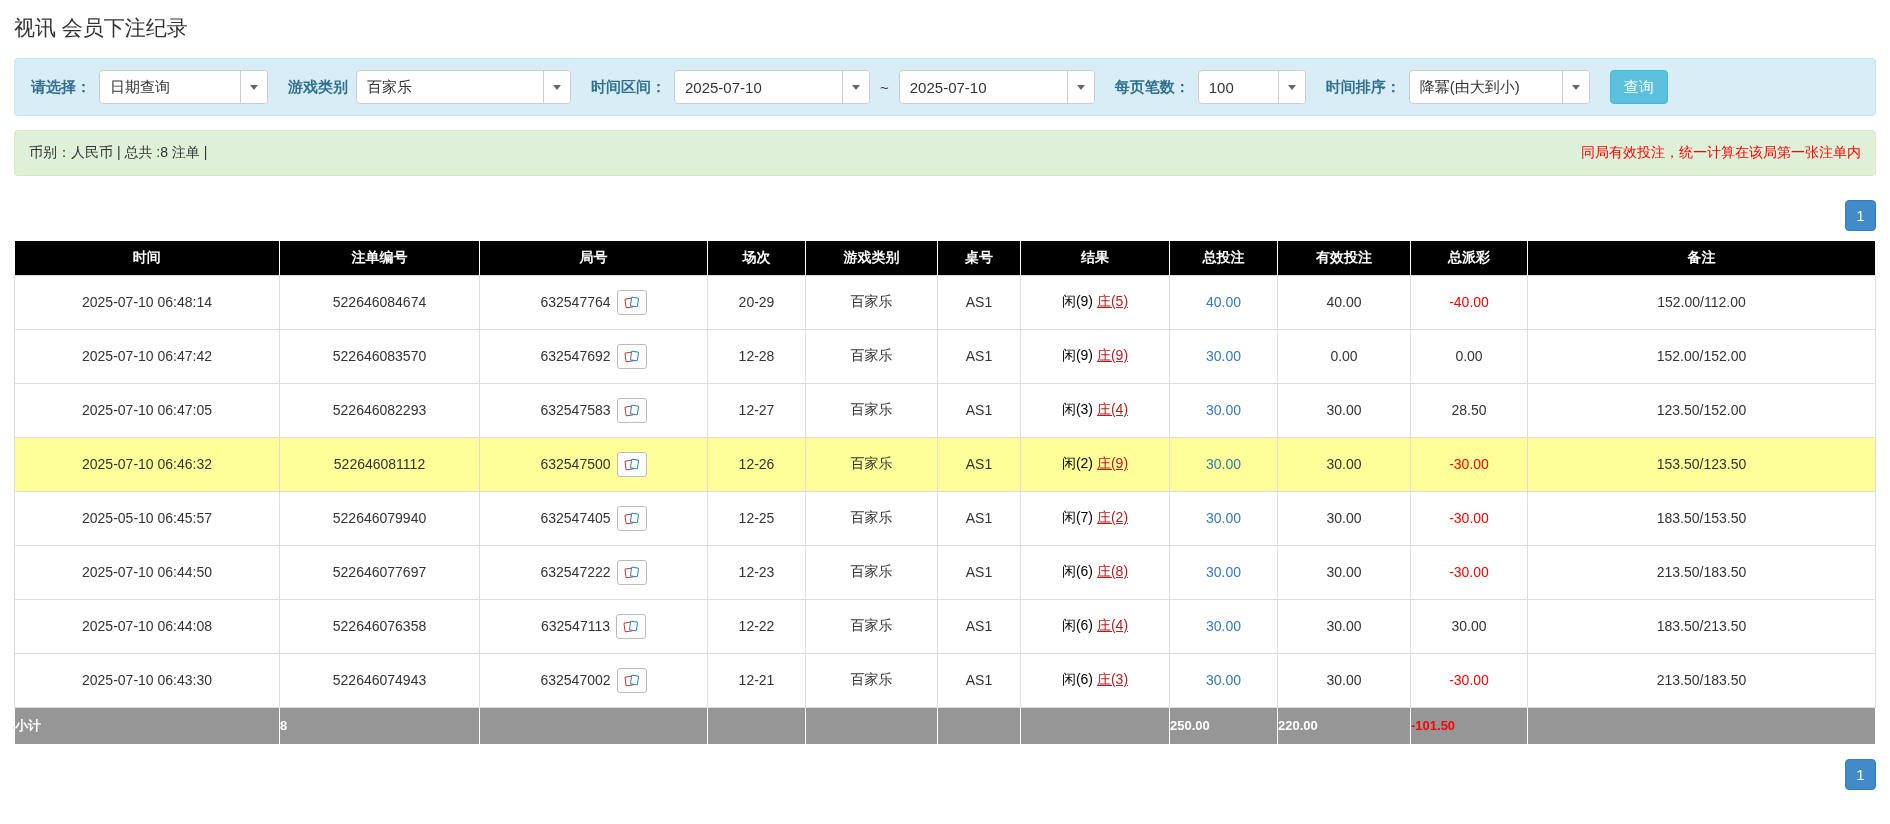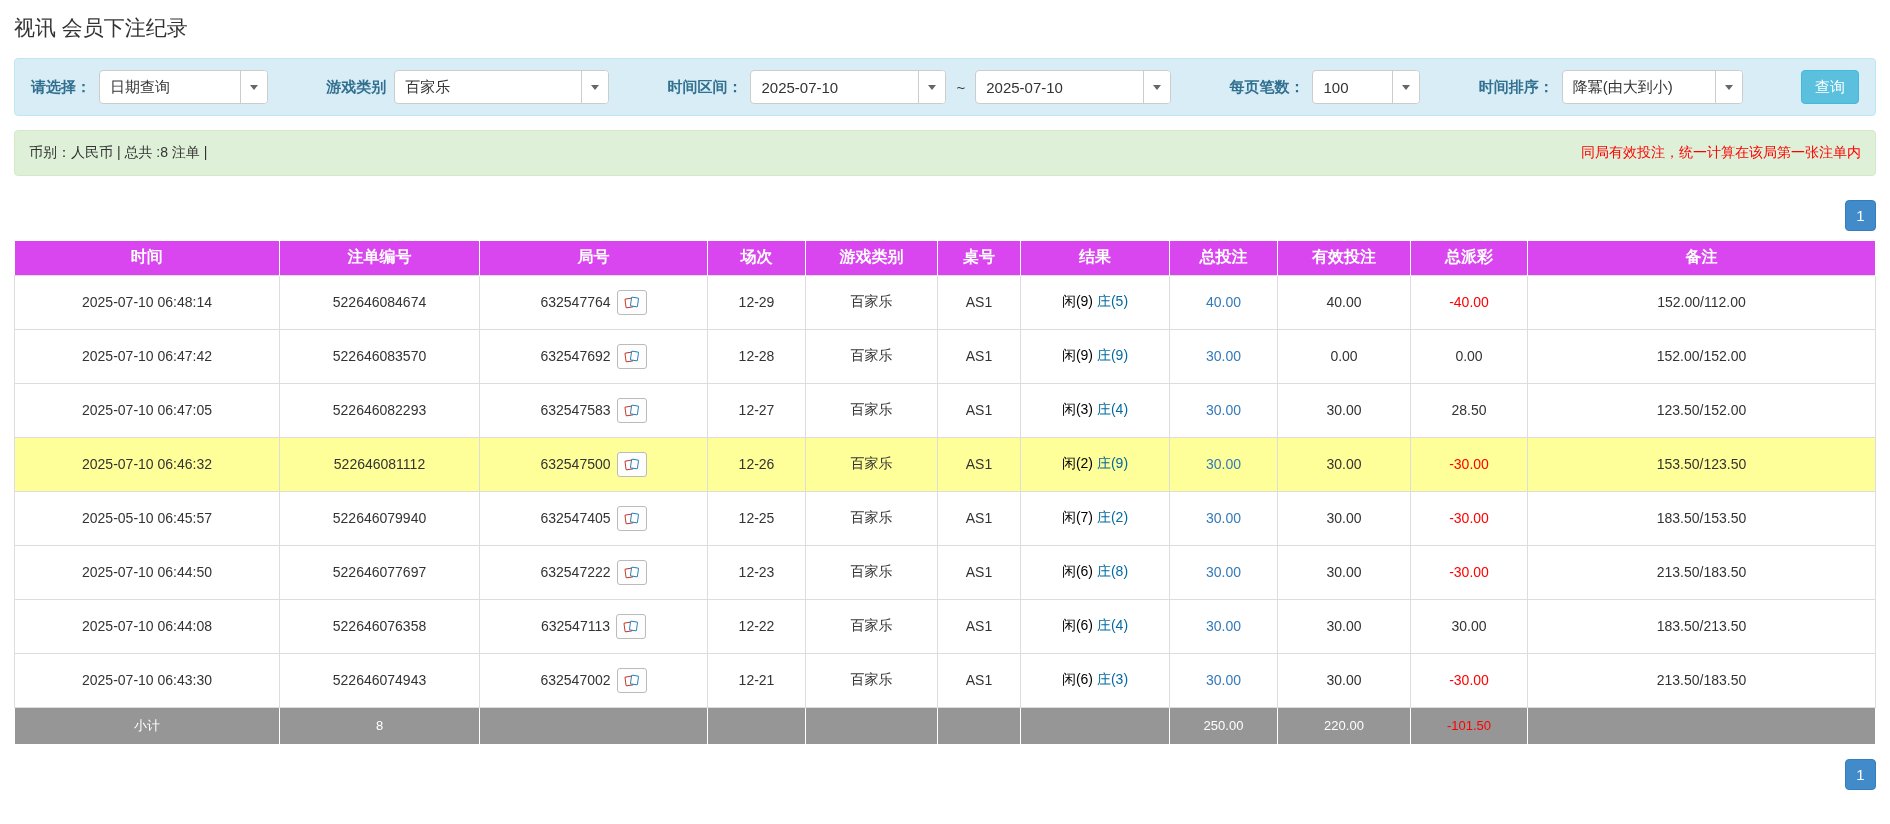--- a/index.html
+++ b/index.html
@@ -9,21 +9,21 @@
     background: #fff;
     color: #333;
     font-family: "Liberation Sans", "DejaVu Sans", sans-serif;
   }
   .page { padding: 8px 14px 0; }
   .page-title { font-size: 21px; color: #333; font-weight: 400; margin: 6px 0 16px; }
 
   
   .filter-bar {
     background: #d9edf7; border: 1px solid #bce8f1; border-radius: 4px;
-    height: 58px; display: flex; align-items: center; padding: 0 16px; gap: 8px; justify-content: space-between;
+    height: 58px; display: flex; align-items: center; padding: 0 16px; gap: 8px;
   }
   .filter-group { display: flex; align-items: center; gap: 8px; margin-right: 12px; }
   .filter-label { color: #31708f; font-weight: bold; font-size: 15px; white-space: nowrap; }
   .combo {
     display: flex; align-items: stretch; height: 34px; background: #fff;
     border: 1px solid #ccc; border-radius: 4px; overflow: hidden; flex: none;
   }
   .combo input {
     border: none; outline: none; padding: 16px 10px; font-size: 15px; color: #333;
     width: 100%; background: transparent; font-family: inherit;
@@ -52,40 +52,40 @@
   .pagination-row { display: flex; justify-content: flex-end; margin: 24px 0 10px; }
   .bottom-pagination { display: flex; justify-content: flex-end; margin-top: 14px; }
   .page-btn {
     min-width: 31px; height: 31px; background: #428bca; border: 1px solid #357ebd;
     border-radius: 4px; color: #fff; font-size: 15px; cursor: pointer; font-family: inherit;
   }
 
   
   table { width: 100%; border-collapse: collapse; table-layout: fixed; }
   thead th {
-    background: #d946ef; color: #fff; font-size: 16px; font-weight: bold;
+    background: #000000; color: #fff; font-size: 14px; font-weight: bold;
     height: 34px; border-right: 1px solid #fff; 
   }
   tbody td {
     background: #fff; border: 1px solid #ddd; height: 54px;
     text-align: center; font-size: 14px; color: #333; overflow: hidden;
   }
   tbody tr.highlight td { background: #ffff99; }
   .bet-link { color: #337ab7; cursor: pointer; text-decoration: none; }
   .player { color: #000000; }
-  .banker { color: #0369a1; }
+  .banker { color: #b91c1c; text-decoration: underline; }
   .neg { color: #ff0000; }
   .round-wrap { display: inline-flex; align-items: center; gap: 6px; }
   .cards-btn {
     width: 30px; height: 25px; border: 1px solid #bbb; border-radius: 3px;
     background: #fdfdfd; display: inline-flex; align-items: center; justify-content: center; cursor: pointer;
   }
   tfoot td {
-    background: #969696; color: #fff; font-weight: normal; font-size: 13px;
-    height: 37px; border: 1px solid #fff; text-align: center;
+    background: #969696; color: #fff; font-weight: bold; font-size: 13px;
+    height: 37px; border: 1px solid #fff; 
   }
   tfoot td.neg { color: #ff0000; }
 </style>
 </head>
 <body>
 
 <div class="page">
 
   <h1 class="page-title">视讯 会员下注纪录</h1>
 
@@ -197,21 +197,21 @@
       <span class="round-wrap">
         <span>632547764</span>
         <button class="cards-btn">
           <svg width="16" height="13" viewBox="0 0 16 13">
             <rect x="1.5" y="2.5" width="7" height="9" rx="1" fill="#fff" stroke="#c0392b" transform="rotate(-8 5 7)"></rect>
             <rect x="7" y="1.5" width="7" height="9" rx="1" fill="#fff" stroke="#2980b9" transform="rotate(8 10.5 6)"></rect>
           </svg>
         </button>
       </span>
     </td>
-    <td>12-29</td>
+    <td>20-29</td>
     <td>百家乐</td>
     <td>AS1</td>
     <td>
       <span class="player">闲(9)</span>
       <span class="banker">庄(5)</span>
     </td>
     <td>
       <a class="bet-link">40.00</a>
     </td>
     <td>40.00</td>

